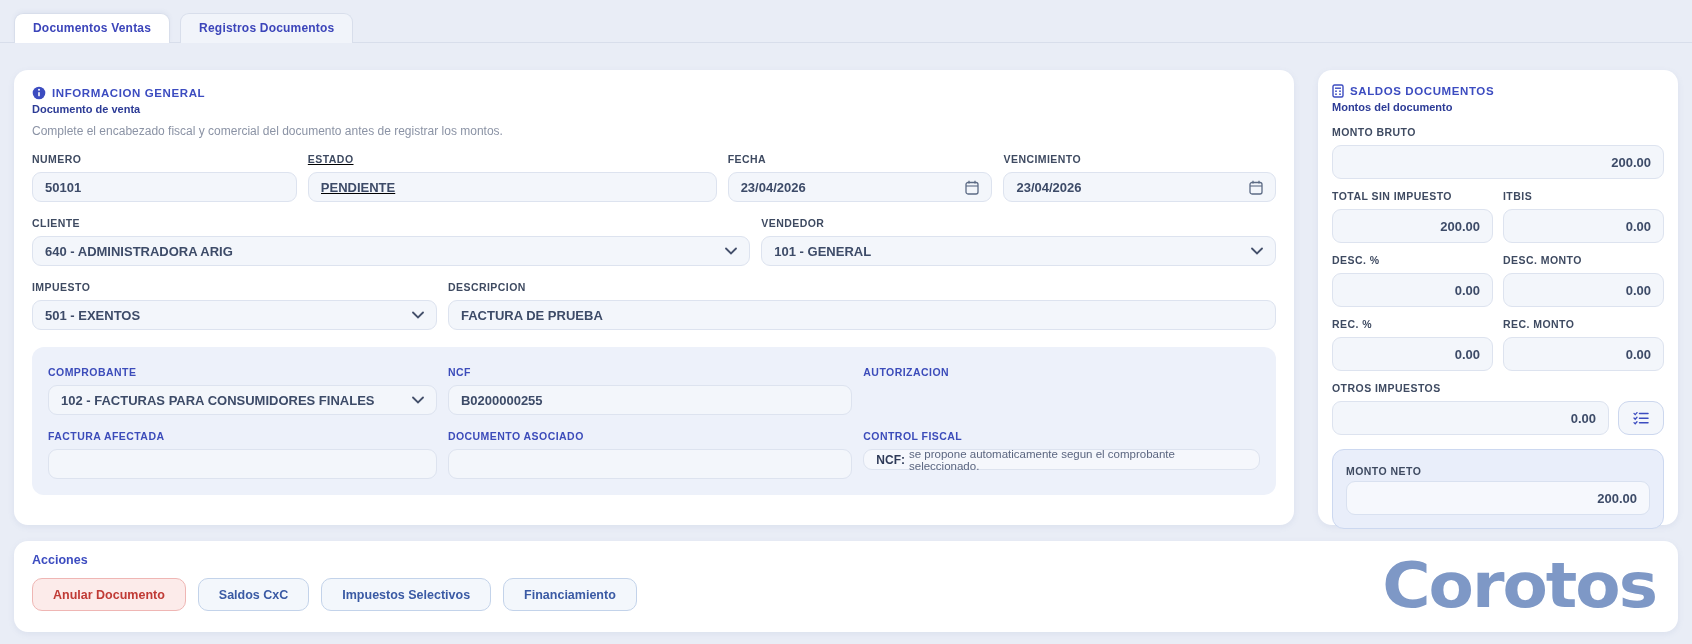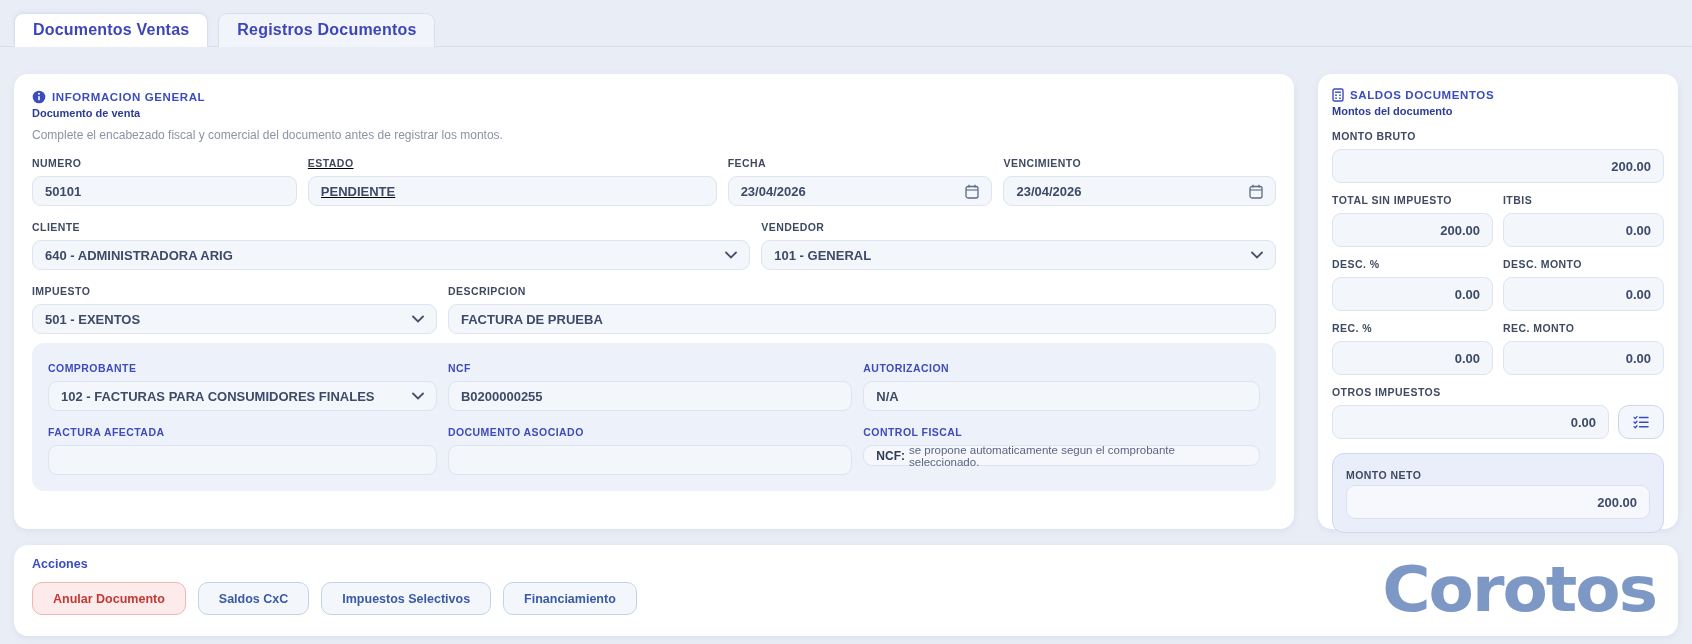--- a/index.html
+++ b/index.html
@@ -5,21 +5,21 @@
   * { box-sizing: border-box; margin: 0; padding: 0; }
   html,body { width:1692px; height:644px; }
   body {
     background:#e9edf6;
     font-family:"Liberation Sans", sans-serif;
     overflow:hidden;
   }
   
   .tabbar { display:flex; gap:10px; padding:13px 14px 0; border-bottom:1px solid #d8deeb; }
   .tab {
-    padding:7px 18px 8px; font-size:16px; font-weight:bold; color:#3c45ba;
+    padding:7px 18px 8px; font-size:12px; font-weight:bold; color:#3c45ba;
     border:1px solid #d8deeb; border-bottom:none; border-radius:9px 9px 0 0;
     background:#f1f4fa; margin-bottom:-1px; cursor:pointer; letter-spacing:.2px;
   }
   .tab.active { background:#ffffff; box-shadow:0 -2px 4px rgba(90,110,160,.06); position:relative; }
   
   .main-row { display:flex; gap:24px; margin:27px 14px 0; height:455px; }
   .card {
     background:#fff; border-radius:14px; box-shadow:0 2px 6px rgba(100,120,170,.10);
   }
   .left-card { flex:1; padding:16px 18px; }
@@ -38,21 +38,21 @@
     padding:0 12px; display:flex; align-items:center; gap:8px;
     font-size:13px; color:#3d4b68; font-weight:600; width:100%;
   }
   input.control { outline:none; font-family:"Liberation Sans", sans-serif; }
   .select { justify-content:space-between; cursor:pointer; }
   .select .val { overflow:hidden; text-overflow:ellipsis; white-space:nowrap; }
   .num { text-align:right; justify-content:flex-end; }
   input.num { text-align:right; }
   .icon-right { flex:none; display:flex; align-items:center; }
   
-  .fiscal { background:#edf1fa; border-radius:12px; padding:4px 16px 16px; margin-top:9px; }
+  .fiscal { background:#edf1fa; border-radius:12px; padding:4px 16px 16px; margin-top:17px; }
   .note-box {
     height:21px; background:#f5f7fc; border:1px solid #dde3ef; border-radius:9px;
     padding:0 12px; display:flex; align-items:center; font-size:11.5px; color:#5b6680;
   }
   .note-box b { color:#2e3a58; margin-right:4px; font-size:12px; }
   
   .rfield { margin-top:11px; }
   .pair { display:grid; grid-template-columns:1fr 1fr; gap:10px; margin-top:11px; }
   .otros-row { display:flex; gap:9px; align-items:flex-end; }
   .sq-btn {
@@ -198,21 +198,20 @@
                 </svg>
               </span>
           </div>
         </div>
         <div class="field" style="flex:1.04 0 0;">
           <span class="field-label">NCF</span>
           <input class="control" value="B0200000255" style="">
         </div>
         <div class="field" style="flex:1.02 0 0;">
           <span class="field-label">AUTORIZACION</span>
-          <input class="control" value="N/A" style="">
         </div>
       </div>
       <div class="frow">
         <div class="field" style="flex:1 0 0;">
           <span class="field-label">FACTURA AFECTADA</span>
           <input class="control" value="" style="">
         </div>
         <div class="field" style="flex:1.04 0 0;">
           <span class="field-label">DOCUMENTO ASOCIADO</span>
           <input class="control" value="" style="">

